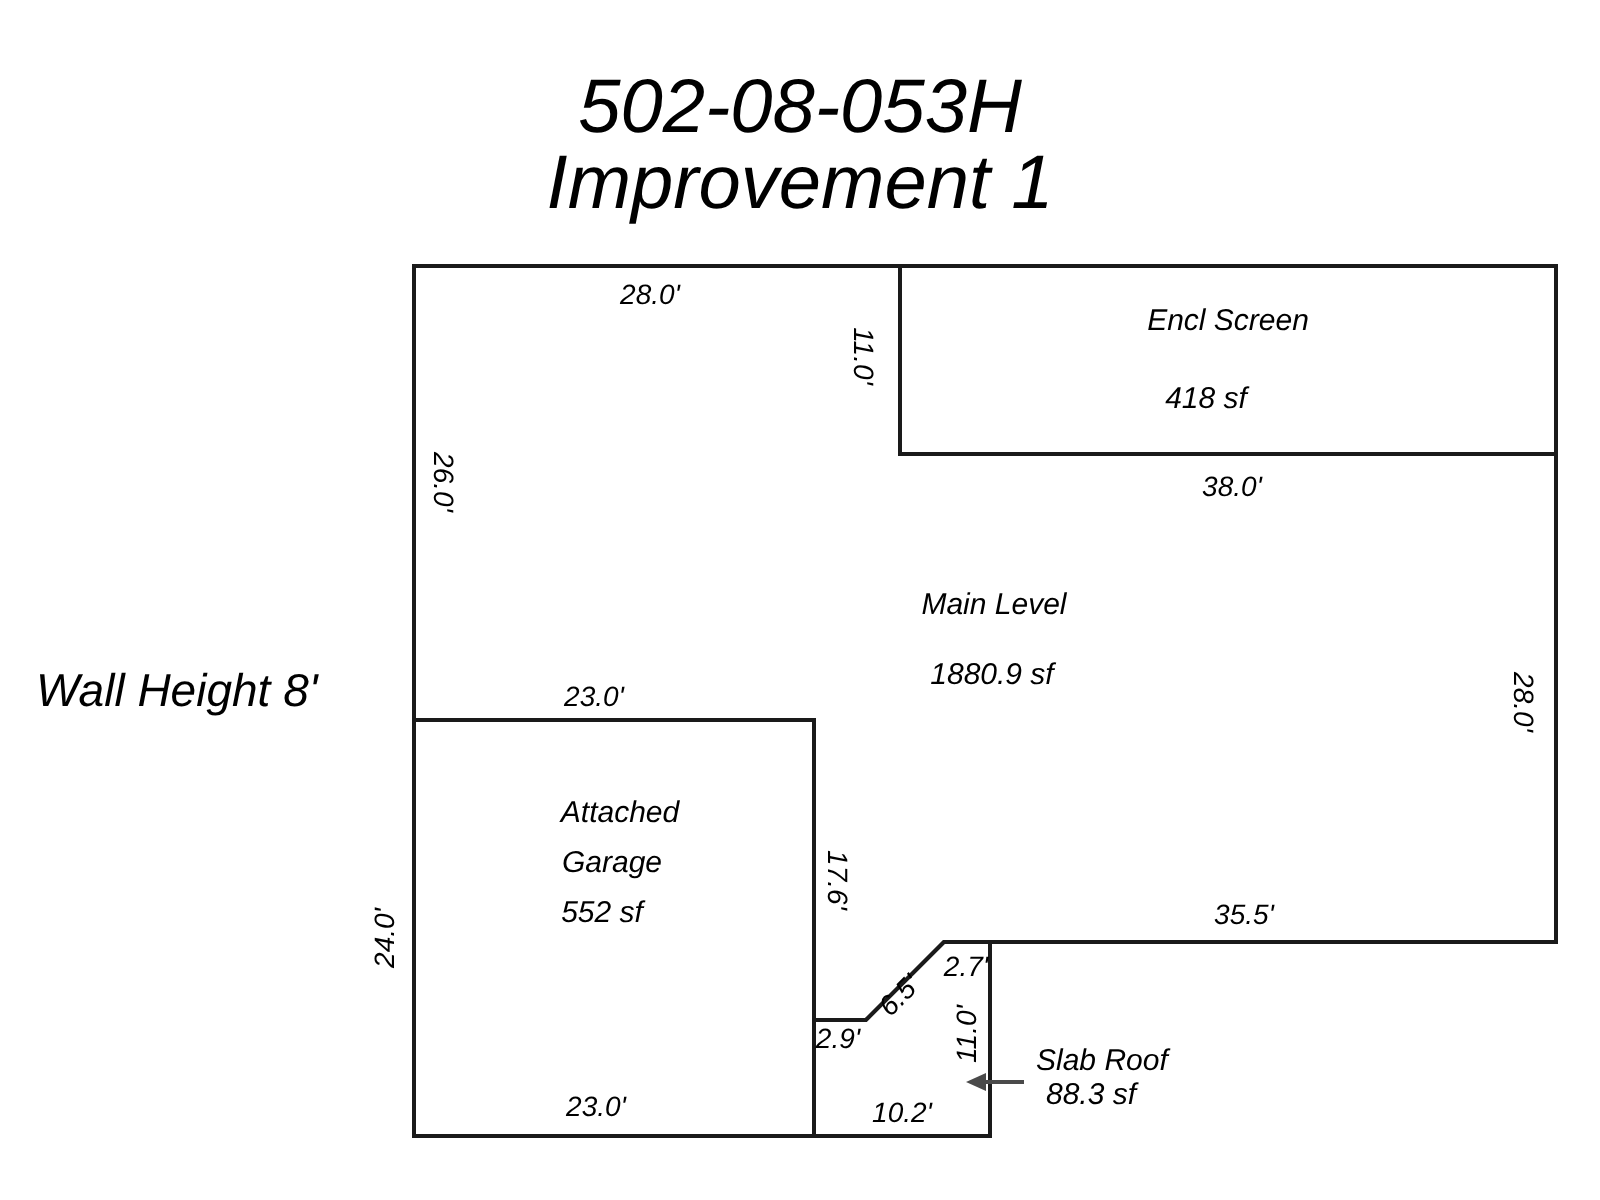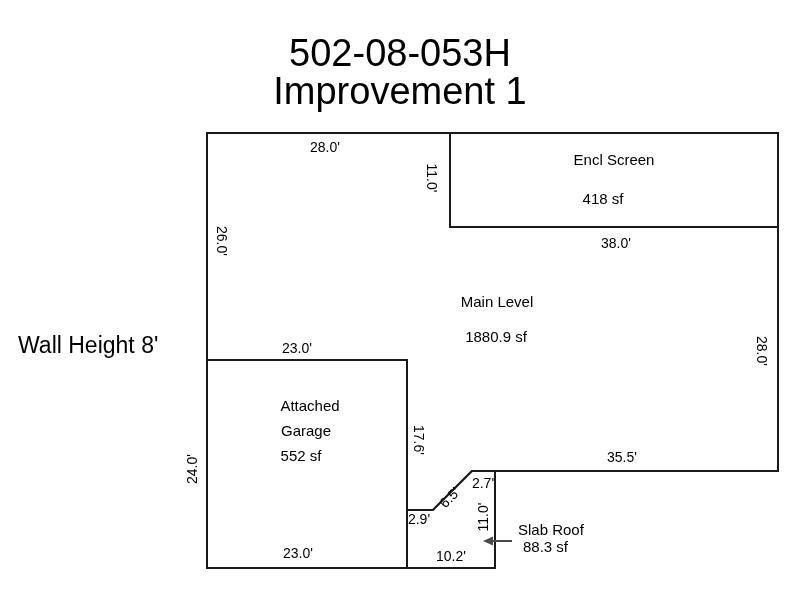--- a/index.html
+++ b/index.html
@@ -8,20 +8,21 @@
     background: #ffffff;
     width: 800px;
     height: 600px;
     overflow: hidden;
   }
   #sketch-wrap {
     position: relative;
     width: 800px;
     height: 600px;
     background: #ffffff;
+    font-style: italic;
   }
   svg { display: block; }
   text {
     font-family: "Liberation Sans", sans-serif;
     fill: #000000;
   }
   .title-text   { font-size: 38px; }
   .wall-height  { font-size: 23px; }
   .dim-label    { font-size: 14px; }
   .area-label   { font-size: 15px; }

